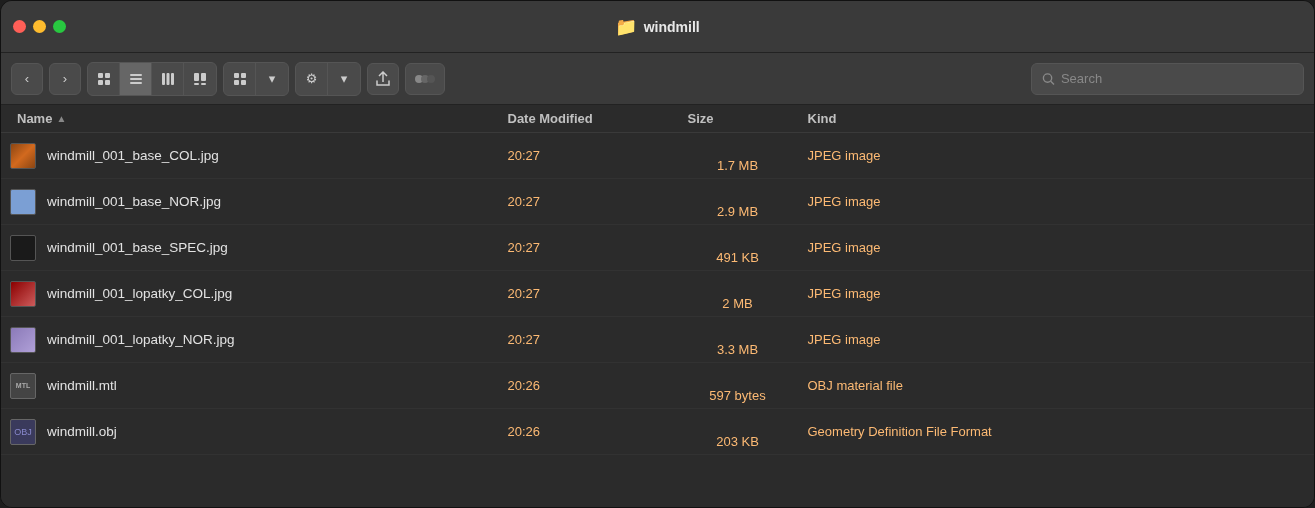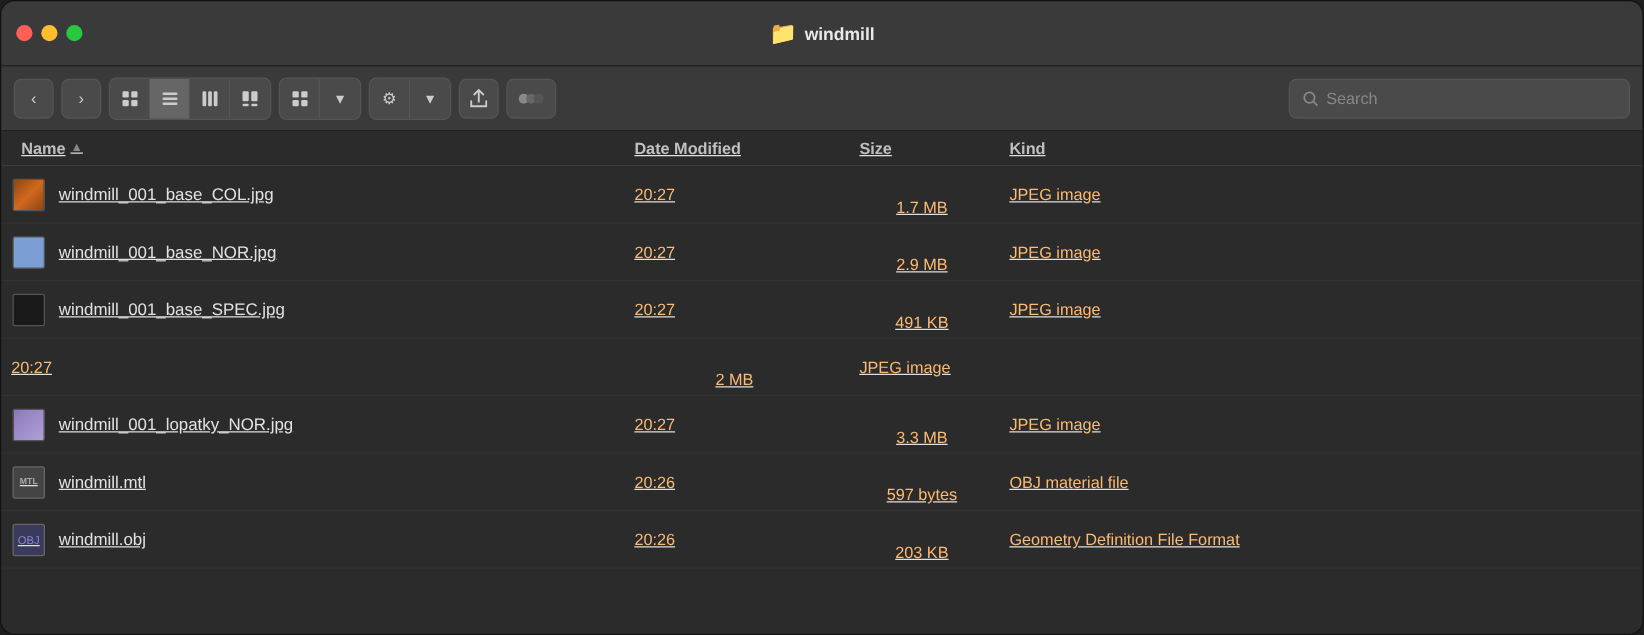--- a/index.html
+++ b/index.html
@@ -147,21 +147,20 @@
       outline: none;
       width: 100%;
     }
     .search-box input::placeholder { color: #888; }
 
     
     .file-list {
       flex: 1;
       overflow-y: auto;
       background: #2b2b2b;
-      text-decoration: underline;
     }
 
     .list-header {
       display: grid;
       grid-template-columns: 1fr 180px 120px 1fr;
       padding: 6px 16px;
       border-bottom: 1px solid #3a3a3a;
       background: #2b2b2b;
       position: sticky;
       top: 0;
@@ -415,20 +414,26 @@
       <div class="file-icon">
               <div class="img-thumb thumb-dark"></div>
             </div>
       <span>windmill_001_base_SPEC.jpg</span>
     </div>
     <div class="file-col">20:27</div>
     <div class="file-col file-size">491 KB</div>
     <div class="file-col">JPEG image</div>
   </div>
         <div class="file-row">
+    <div class="file-name-cell">
+      <div class="file-icon">
+              <div class="img-thumb thumb-red"></div>
+            </div>
+      <span>windmill_001_lopatky_COL.jpg</span>
+    </div>
     <div class="file-col">20:27</div>
     <div class="file-col file-size">2 MB</div>
     <div class="file-col">JPEG image</div>
   </div>
         <div class="file-row">
     <div class="file-name-cell">
       <div class="file-icon">
               <div class="img-thumb thumb-purple"></div>
             </div>
       <span>windmill_001_lopatky_NOR.jpg</span>

